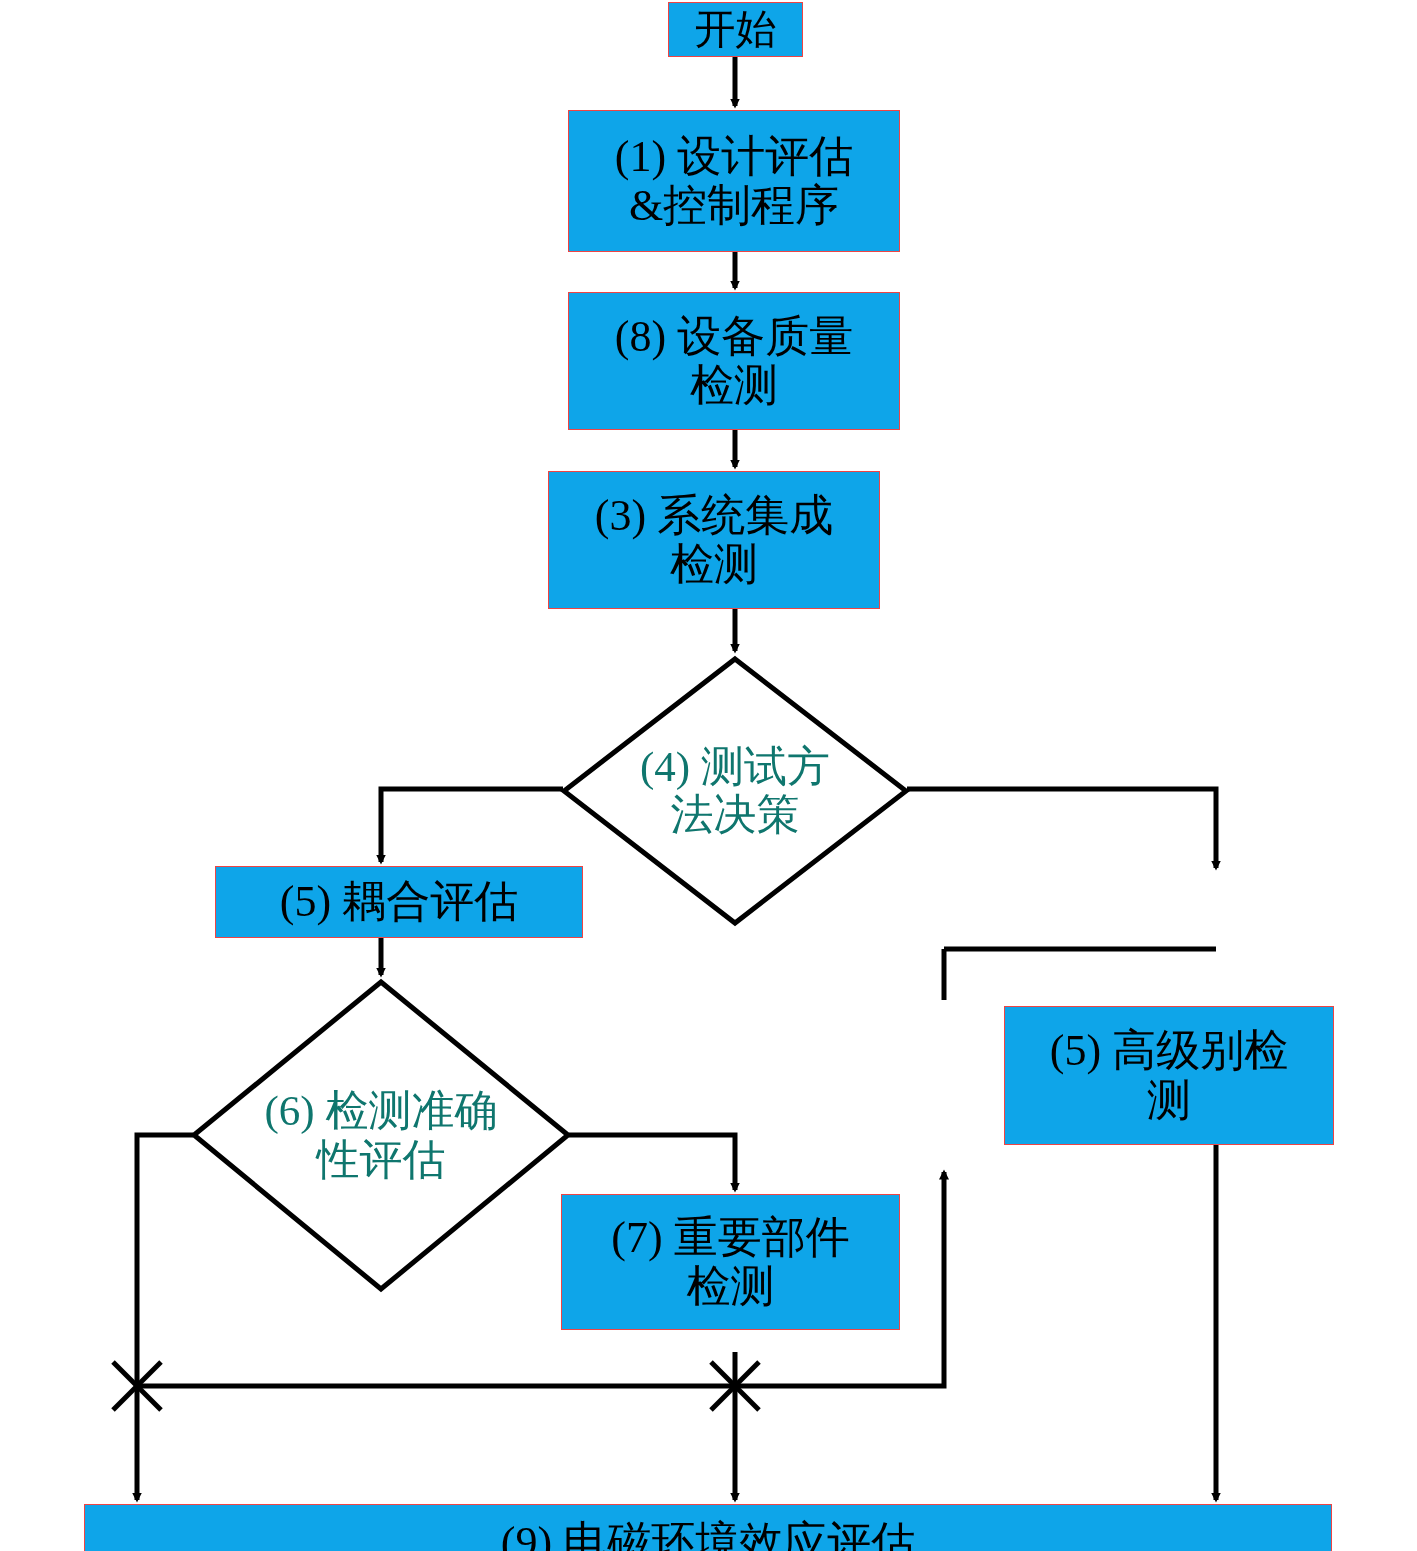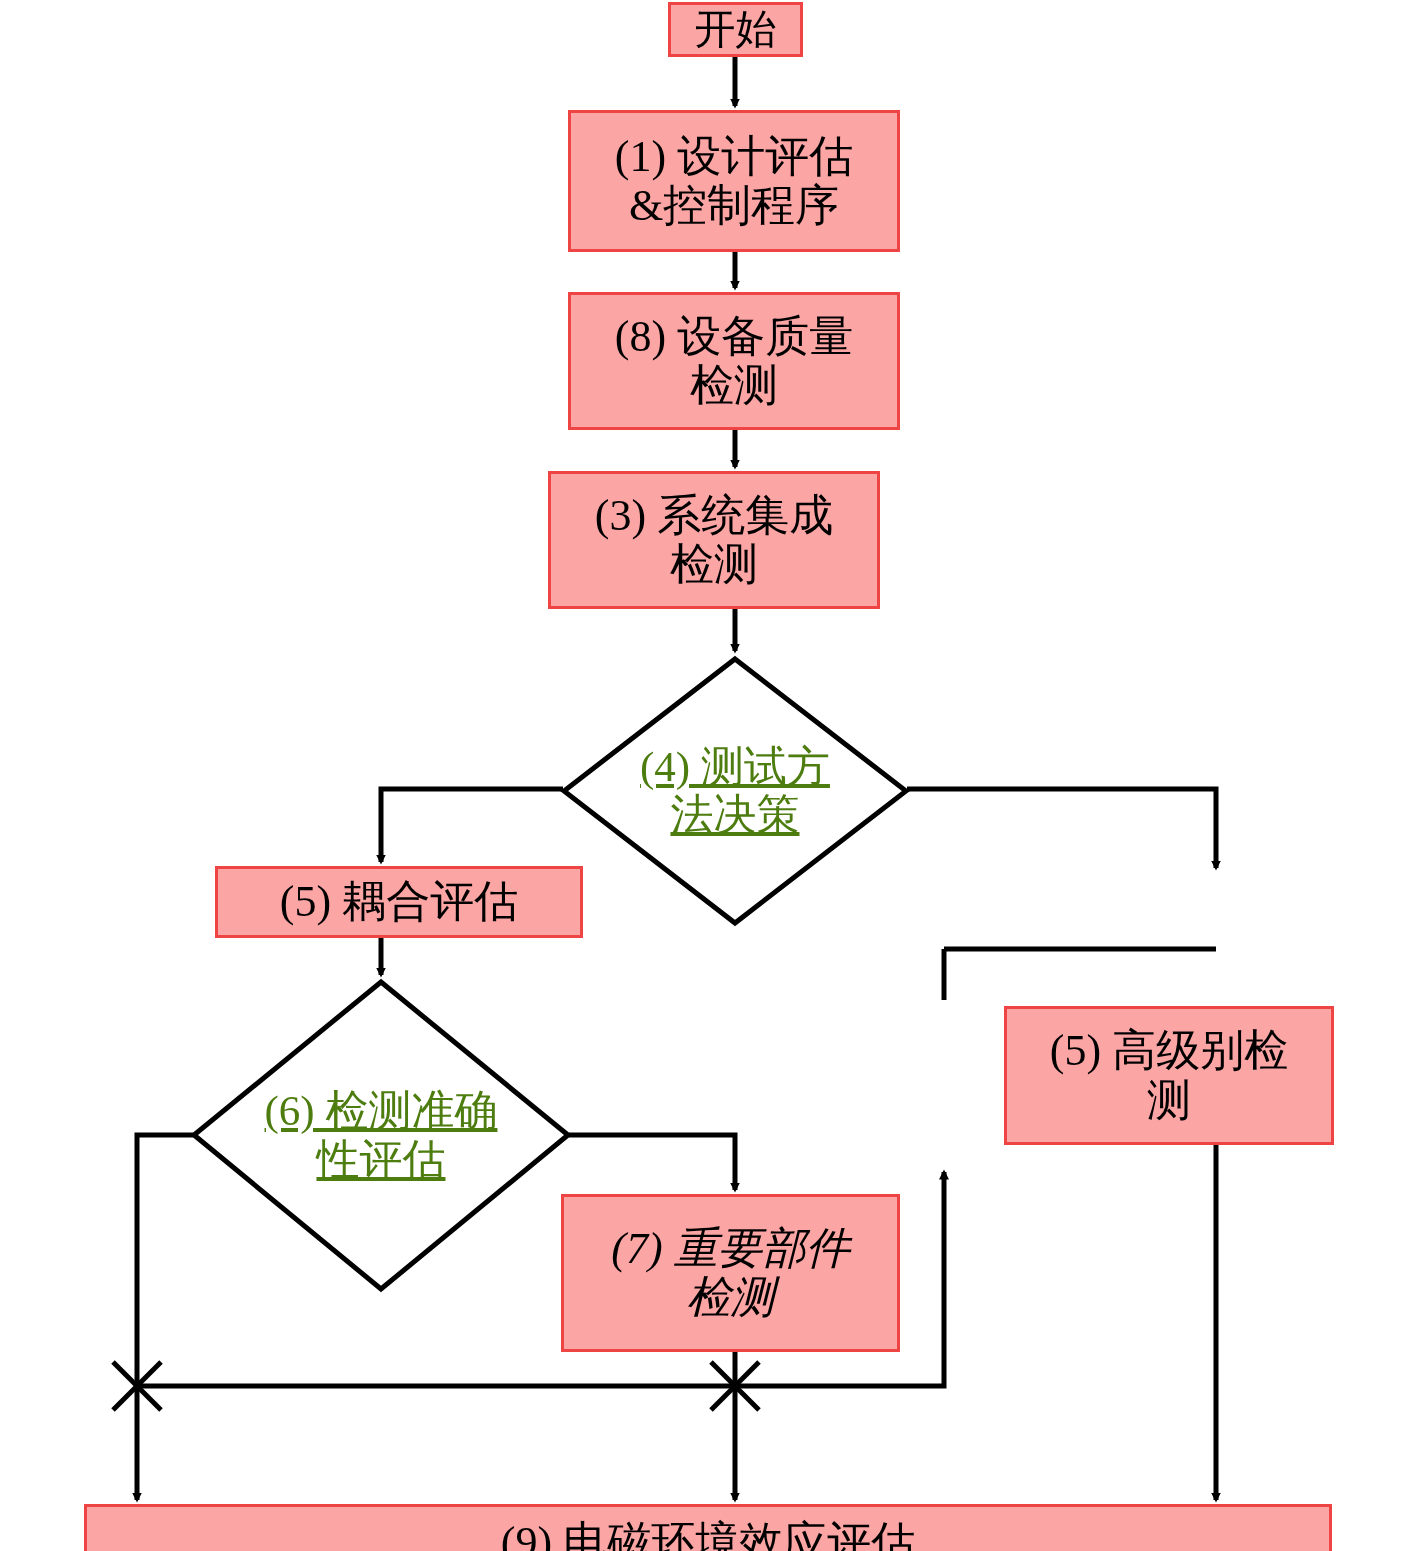--- a/index.html
+++ b/index.html
@@ -29,44 +29,43 @@
     position: absolute;
     box-sizing: border-box;
     display: flex;
     align-items: center;
     justify-content: center;
     text-align: center;
     color: #000;
     line-height: 1.12;
   }
   .rect {
-    border: 3px solid #ef4444;
-    background: #fca5a5;
+    border: 1px solid #ef4444;
+    background: #0ea5e9;
   }
   .diamond-wrap {
     position: absolute;
   }
   .diamond-wrap svg {
     position: absolute;
     left: 0;
     top: 0;
   }
   .diamond-label {
     position: absolute;
     left: 0;
     top: 0;
     width: 100%;
     height: 100%;
     display: flex;
     align-items: center;
     justify-content: center;
     text-align: center;
-    color: #4d7c0f;
+    color: #0f766e;
     line-height: 1.12;
-    text-decoration: underline;
   }
   .t-start { font-size: 41px; }
   .t-box   { font-size: 44px; }
   .t-wide  { font-size: 44px; }
   .t-dia   { font-size: 43px; }
 </style>
 </head>
 <body>
 
 <div id="canvas">
@@ -153,21 +152,21 @@
   <div class="diamond-wrap" style="left:190px; top:978px; width:382px; height:315px;">
     <svg width="382" height="315" viewBox="0 0 382 315">
       <polygon points="191,4 378,157 191,311 4,157" fill="#fff" stroke="#000" stroke-width="5"></polygon>
     </svg>
     <div class="diamond-label t-dia" style="white-space:pre-line;">
       <span>(6) 检测准确
 性评估</span>
     </div>
   </div>
 
-  <div class="node rect t-box" style="left:561px; top:1194px; width:339px; height:158px; white-space:pre-line;font-style:italic;">
+  <div class="node rect t-box" style="left:561px; top:1194px; width:339px; height:136px; white-space:pre-line;">
     <span>(7) 重要部件
 检测</span>
   </div>
 
   <div class="node rect t-box" style="left:1004px; top:1006px; width:330px; height:139px; white-space:pre-line;">
     <span>(5) 高级别检
 测</span>
   </div>
 
   <div class="node rect t-wide" style="left:84px; top:1504px; width:1248px; height:78px;">

